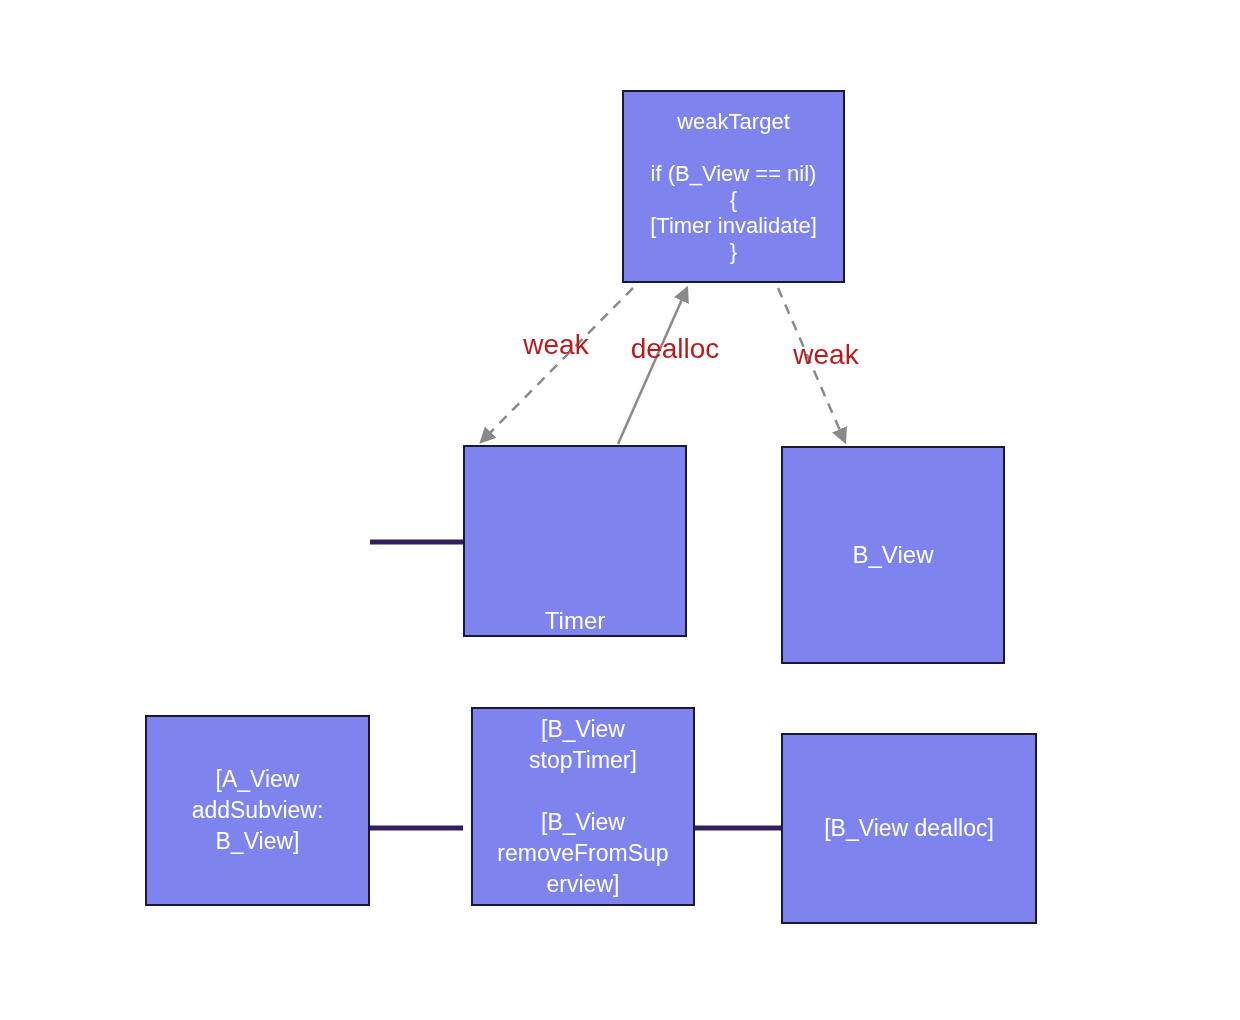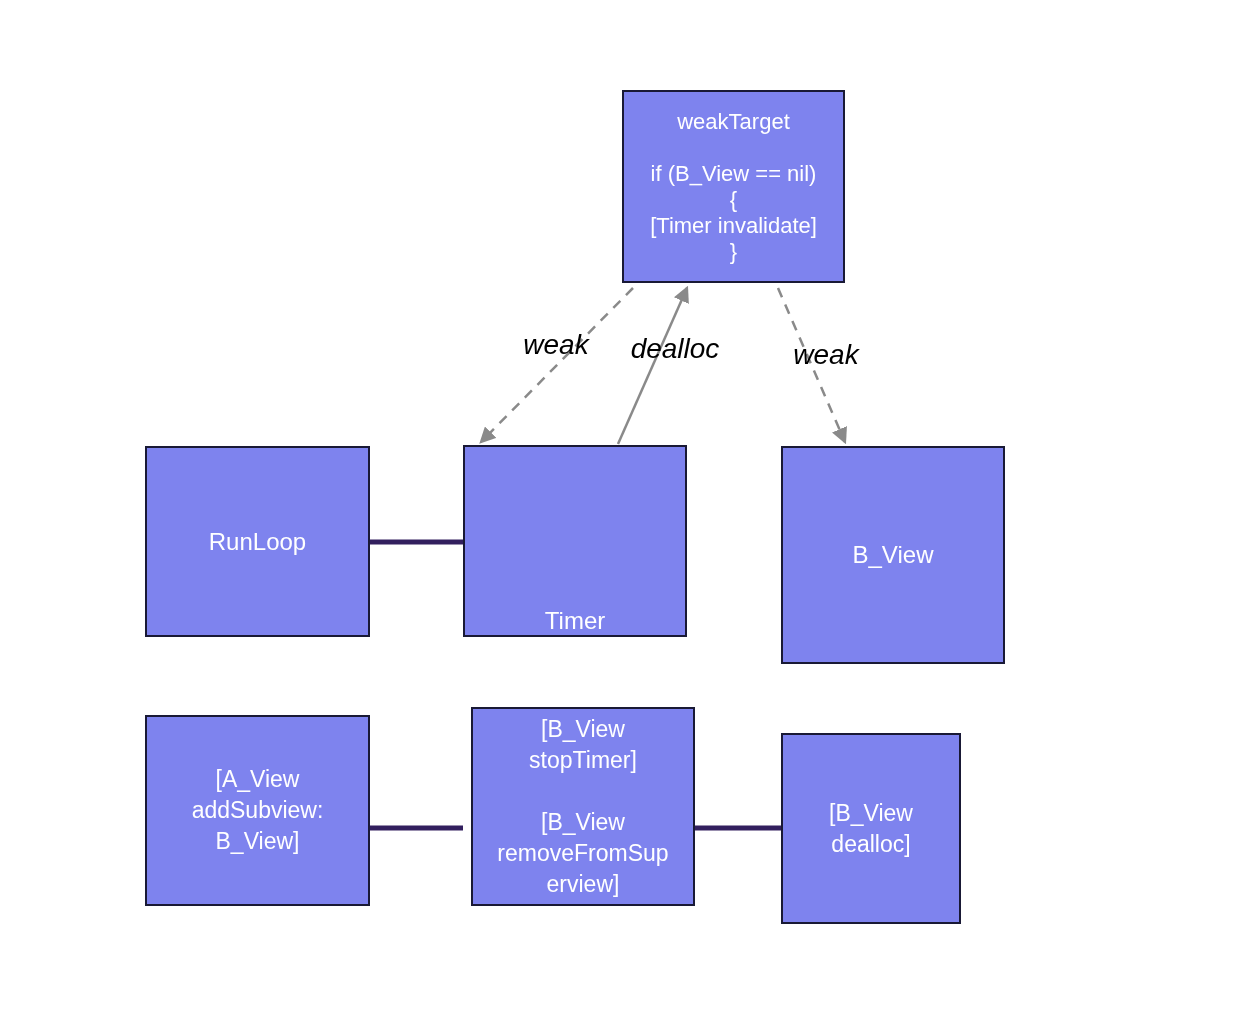--- a/index.html
+++ b/index.html
@@ -35,26 +35,25 @@
   .node-text.small {
     font-size: 22px;
     line-height: 26px;
   }
   .node-text.single {
     font-size: 24px;
     line-height: 28px;
   }
   .edge-label {
     position: absolute;
-    color: #000000;
+    color: #b91c1c;
     font-size: 28px;
     line-height: 28px;
     transform: translate(-50%, -50%);
     white-space: nowrap;
-    font-style: italic;
   }
   svg.overlay {
     position: absolute;
     top: 0;
     left: 0;
     pointer-events: none;
   }
 </style>
 </head>
 <body>
@@ -85,23 +84,20 @@
 
   <div class="node" style="left:622px; top:90px; width:223px; height:193px;">
     <span class="node-text small">weakTarget
 
 if (B_View == nil)
 {
 [Timer invalidate]
 }</span>
   </div>
 
-  <div class="node" style="left:145px; top:446px; width:225px; height:191px;">
-    <span class="node-text single">RunLoop</span>
-  </div>
 
   <div class="node" style="left:463px; top:445px; width:224px; height:192px;align-items:flex-end;">
     <span class="node-text single">Timer</span>
   </div>
 
   <div class="node" style="left:781px; top:446px; width:224px; height:218px;">
     <span class="node-text single">B_View</span>
   </div>
 
   <div class="node" style="left:145px; top:715px; width:225px; height:191px;">
@@ -112,17 +108,17 @@
 
   <div class="node" style="left:463px; top:707px; width:224px; height:199px;margin-left:8px;">
     <span class="node-text">[B_View
 stopTimer]
 
 [B_View
 removeFromSup
 erview]</span>
   </div>
 
-  <div class="node" style="left:781px; top:733px; width:180px; height:191px;">
+  <div class="node" style="left:781px; top:733px; width:256px; height:191px;">
     <span class="node-text">[B_View dealloc]</span>
   </div>
 
 </div>
 
 </body></html>

